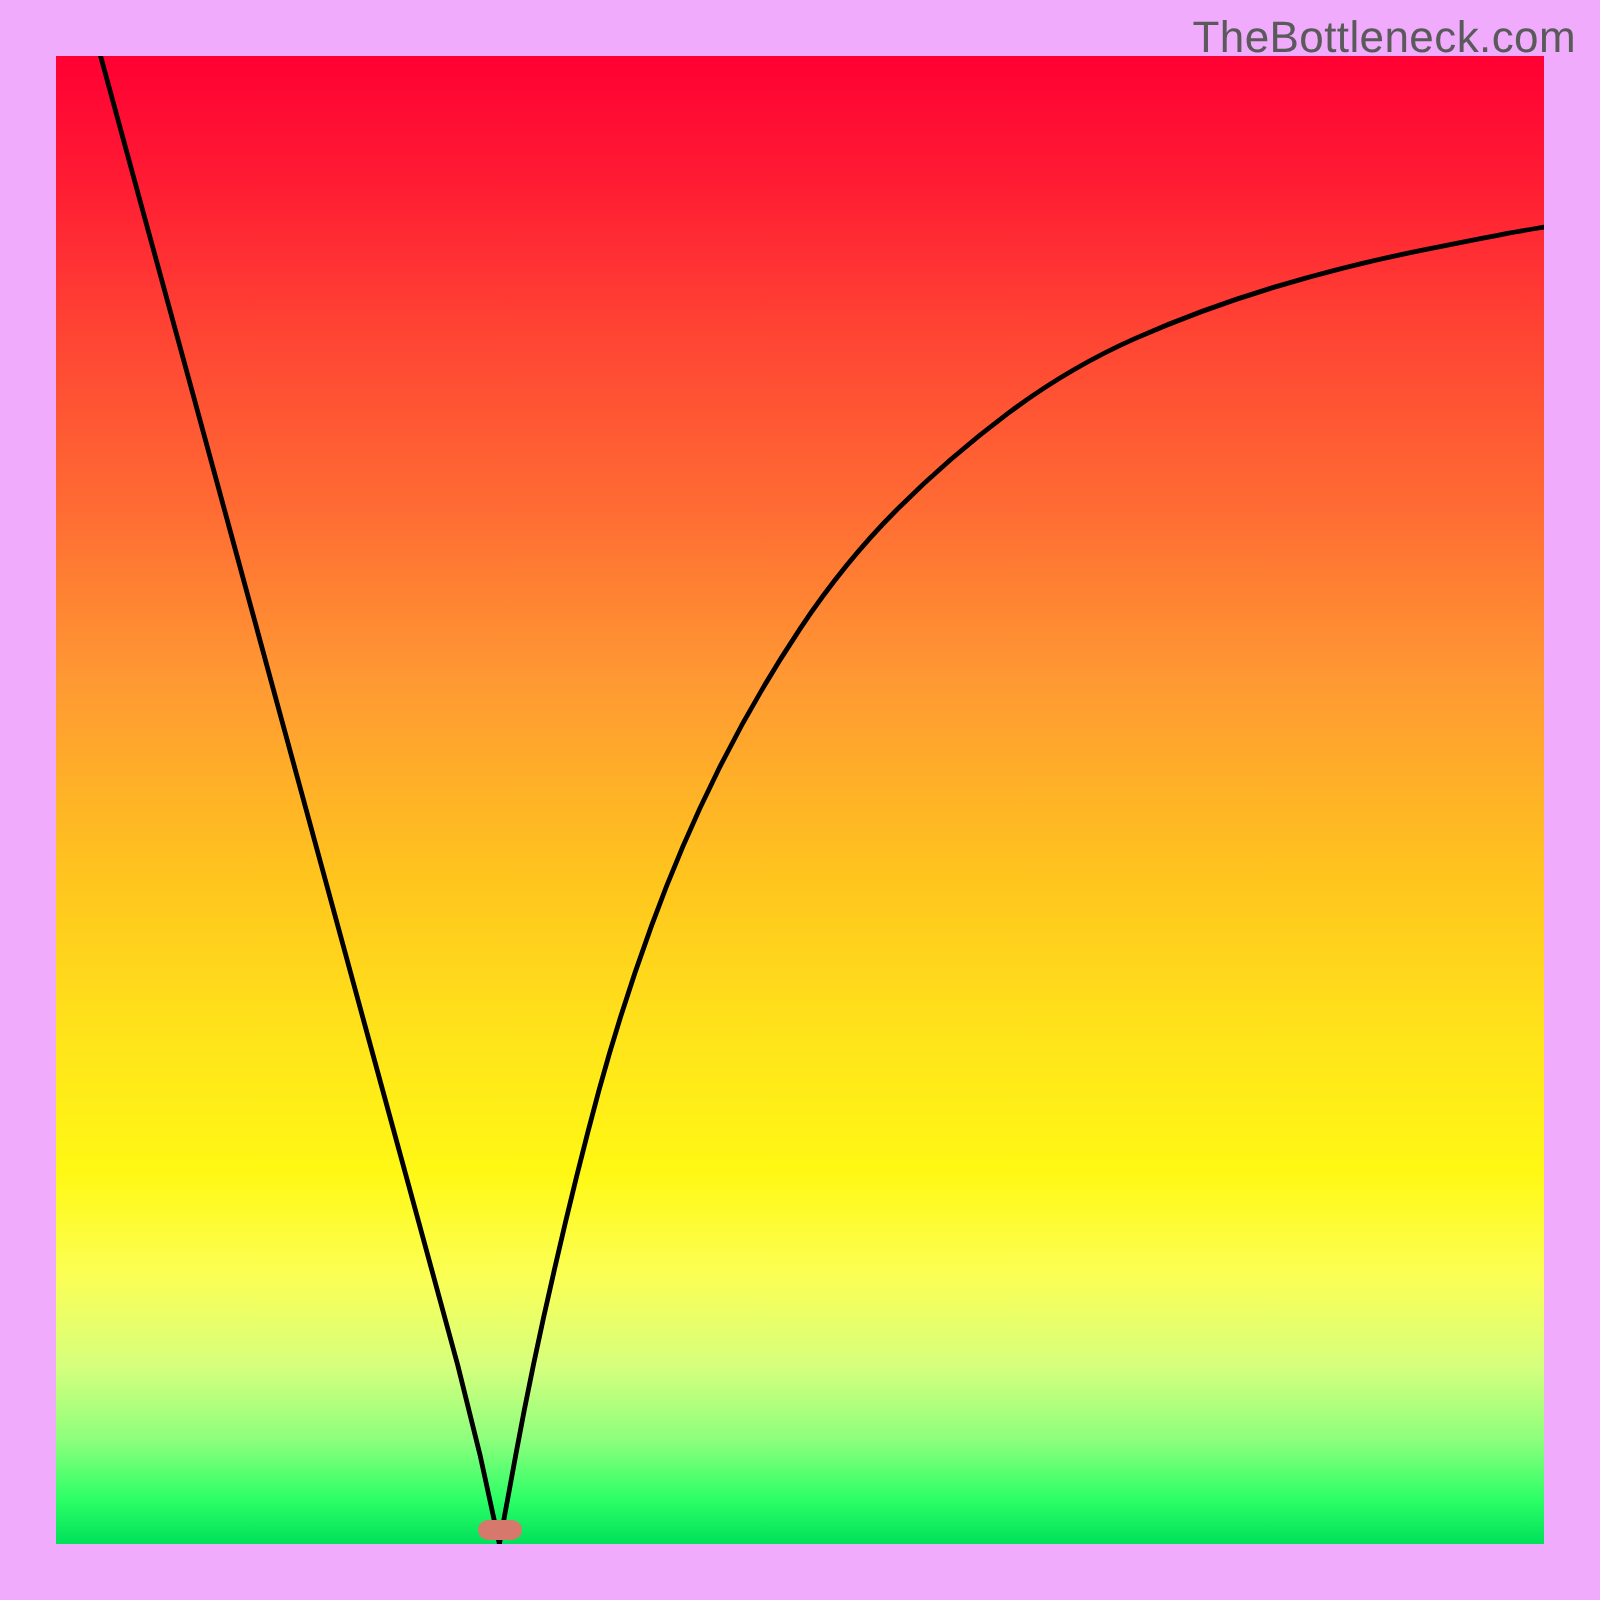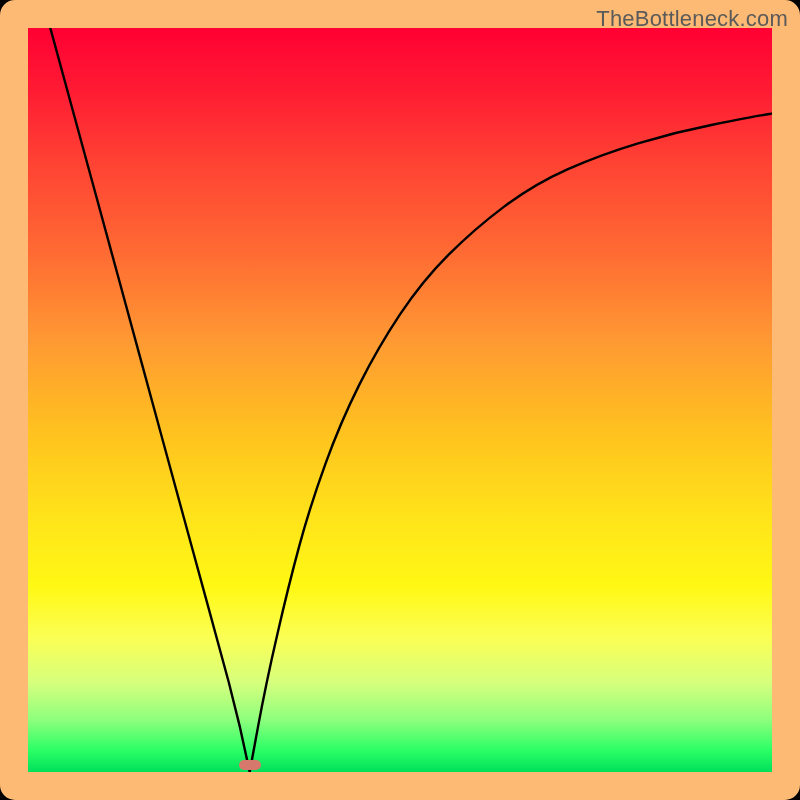--- a/index.html
+++ b/index.html
@@ -8,22 +8,21 @@
     width: 800px;
     height: 800px;
     overflow: hidden;
     background: #000;
     font-family: Arial, Helvetica, sans-serif;
   }
   .frame {
     position: relative;
     width: 800px;
     height: 800px;
-    background: #fdba74;
-    border-radius: 15px;
+    background: #f0abfc;
   }
   .plot-area {
     position: absolute;
     left: 28px;
     top: 28px;
     width: 744px;
     height: 744px;
     overflow: hidden;
   }
   .gradient {

